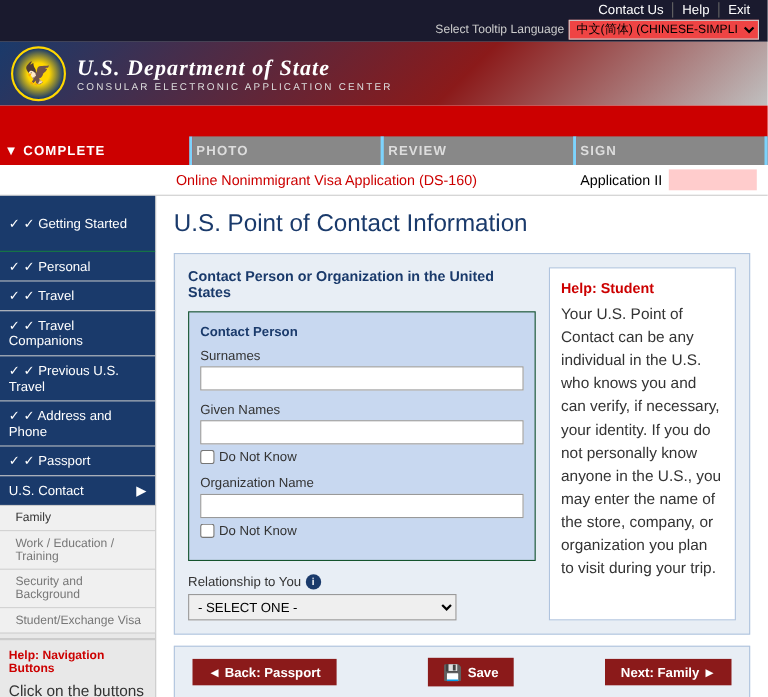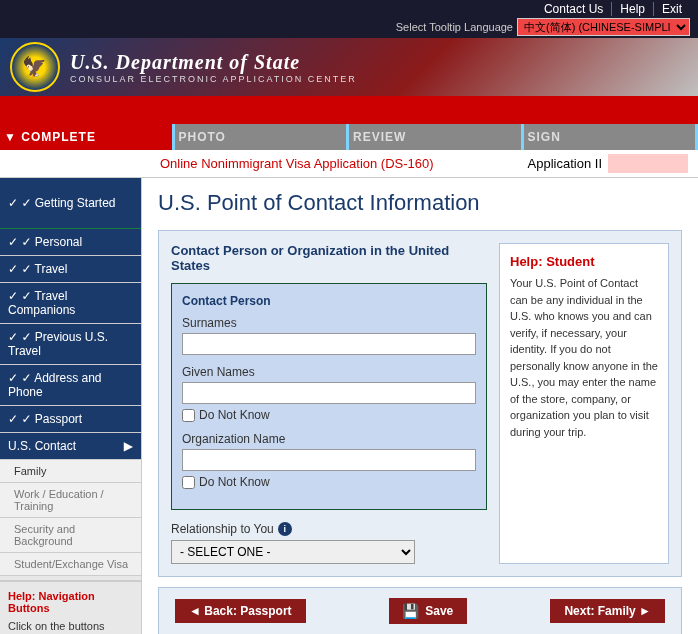--- a/index.html
+++ b/index.html
@@ -65,21 +65,21 @@
 
     .org-section { margin-top: 8px; }
     .relationship-section { margin-top: 12px; }
     .relationship-label { font-size: 12px; color: #333; margin-bottom: 4px; display: flex; align-items: flex-start; gap: 4px; }
     .info-icon { display: inline-flex; align-items: center; justify-content: center; width: 14px; height: 14px; background: #1a3a6b; color: #fff; border-radius: 50%; font-size: 9px; font-weight: bold; cursor: pointer; }
     .relationship-select { width: 244px; padding: 3px 4px; border: 1px solid #999; font-size: 12px; height: 24px; }
 
     
     .help-header { font-size: 13px; font-weight: bold; color: #1a3a6b; margin-bottom: 6px; }
     .help-header span { color: #cc0000; }
-    .help-text { font-size: 11px; color: #333; line-height: 1.5; }
+    .help-text { font-size: 14px; color: #333; line-height: 1.5; }
 
     
     #bottom-nav { background: #e8eef5; border: 1px solid #b0c4de; padding: 10px 16px; display: flex; justify-content: space-between; align-items: center; margin-top: 10px; }
     .nav-btn { padding: 5px 14px; font-size: 12px; font-weight: bold; color: #fff; background: #8b1a1a; border: none; cursor: pointer; display: flex; align-items: center; gap: 5px; text-decoration: none; }
     .nav-btn.save { background: #8b1a1a; }
     .save-icon { font-size: 14px; }
 
     
     #top-links { display: flex; align-items: center; gap: 0; }
     #top-links a { color: #fff; text-decoration: none; font-size: 12px; padding: 0 8px; border-right: 1px solid #666; }

